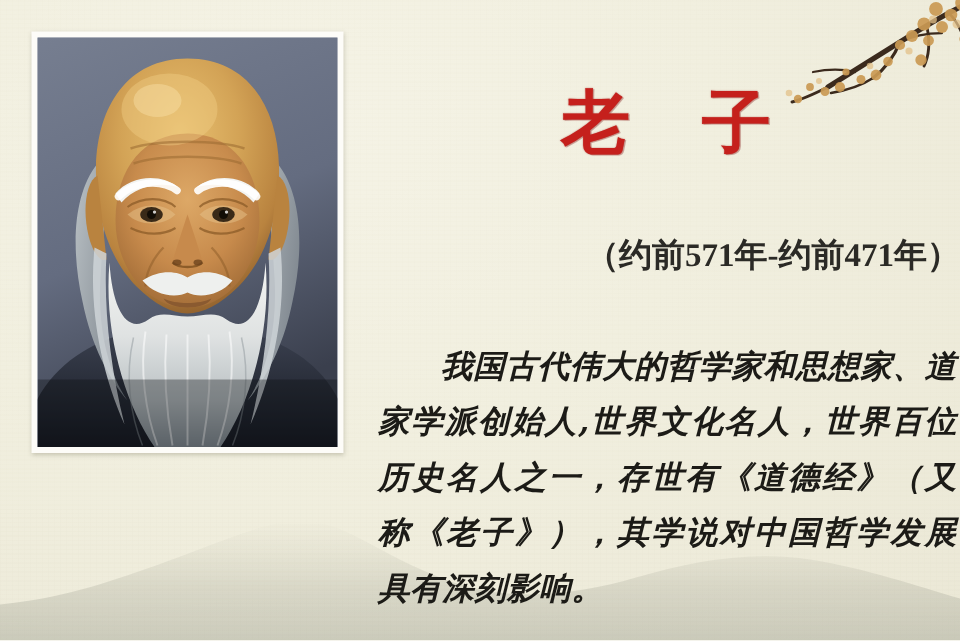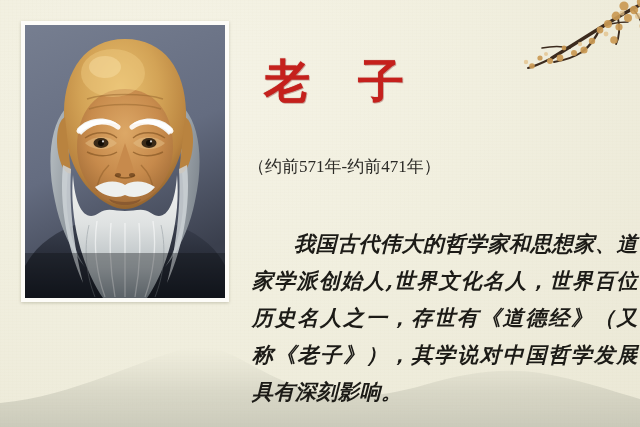--- a/index.html
+++ b/index.html
@@ -85,43 +85,45 @@
     top: 0;
     width: 392px;
     height: 427px;
   }
 
   .title {
     position: absolute;
     left: 0;
     top: 58px;
     width: 392px;
+    text-align: center;
     font-family: "DejaVu Serif", "Liberation Serif", serif;
     font-size: 46px;
     font-weight: bold;
     letter-spacing: 16px;
     text-indent: 16px;
     line-height: 1;
     color: #c5201c;
     text-shadow:
       0 0 1px rgba(160,20,18,.75),
       1px 1px 0 rgba(120,14,12,.30);
   }
 
   .dates {
     position: absolute;
     left: 0;
     top: 157px;
     width: 392px;
-    text-align: left;
+    text-align: right;
     font-family: "Liberation Serif", "DejaVu Serif", serif;
-    font-size: 17px;
+    font-size: 22px;
     color: #2b2a26;
     line-height: 1.2;
     white-space: nowrap;
+    font-weight: bold;
   }
 
   .body-text {
     position: absolute;
     left: 4px;
     top: 225px;
     width: 386px;
     font-family: "DejaVu Serif", "Liberation Serif", serif;
     font-style: italic;
     font-weight: bold;

